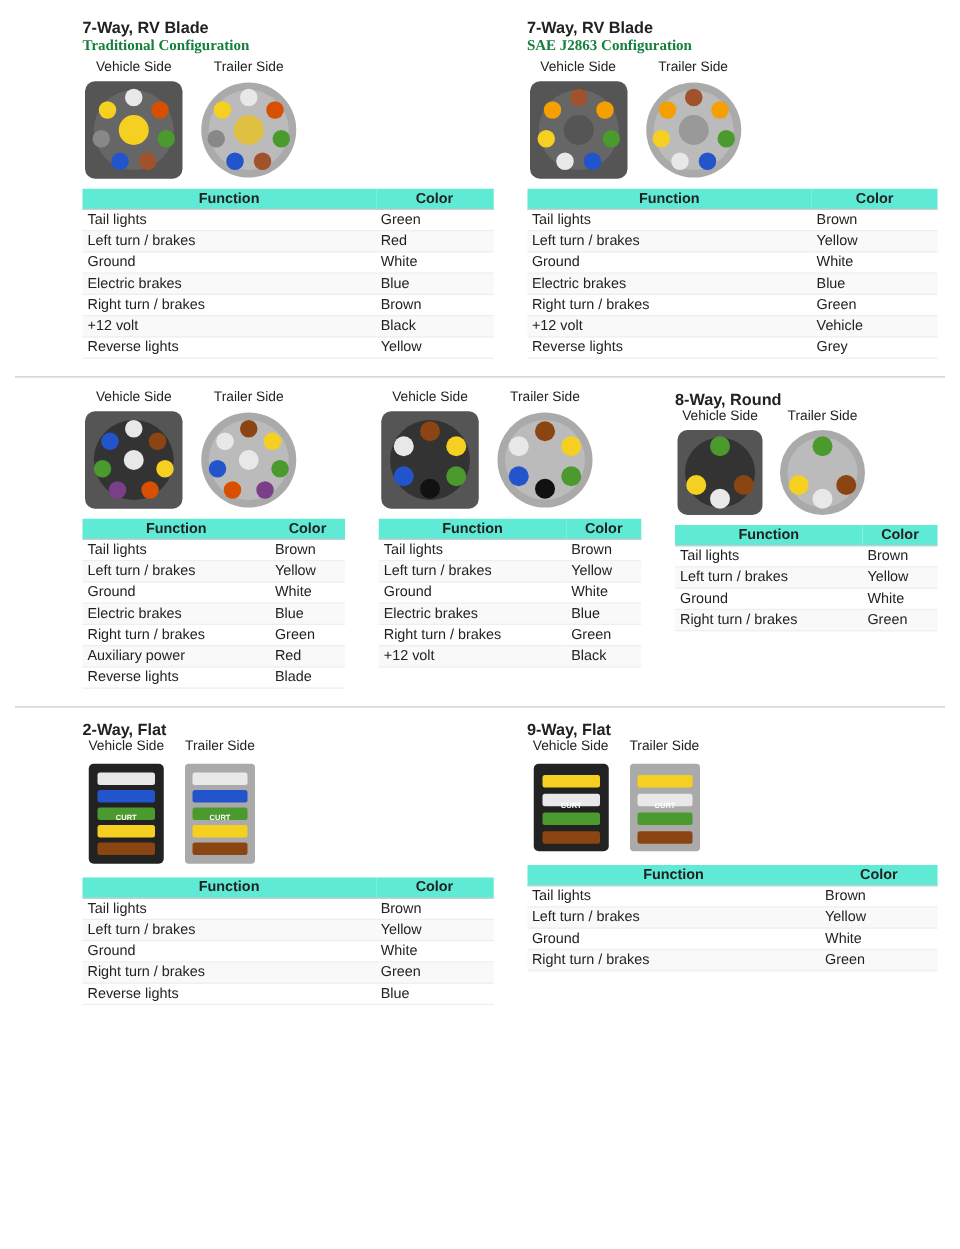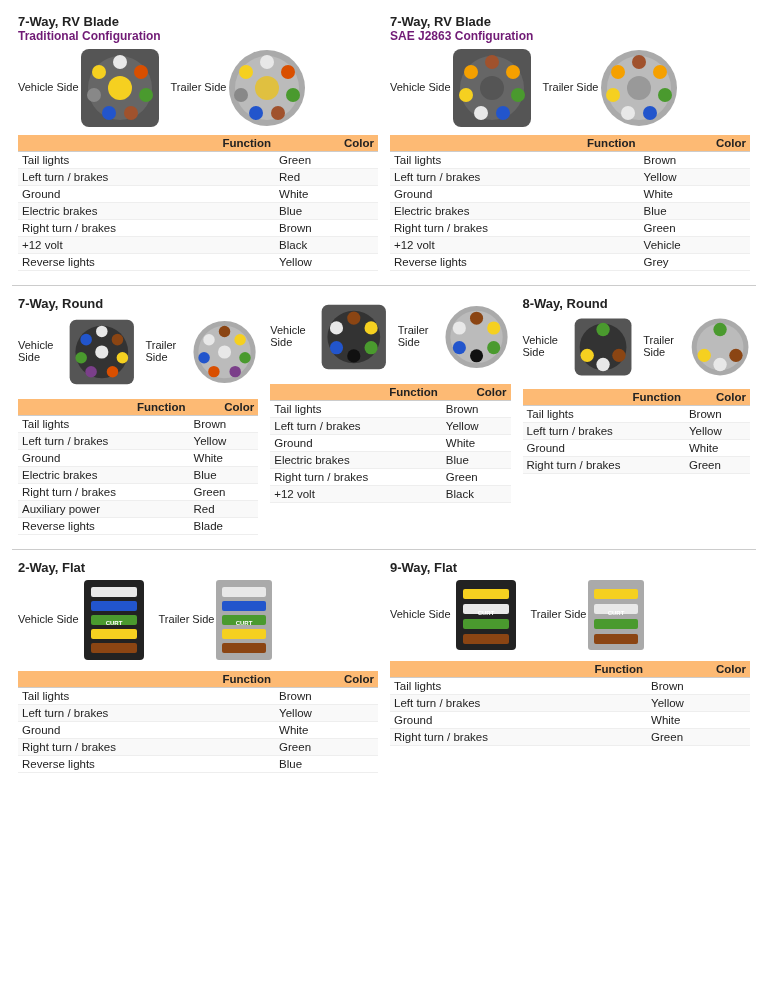--- a/index.html
+++ b/index.html
@@ -11,66 +11,67 @@
       width: 768px;
       min-height: 999px;
       padding: 10px 12px;
     }
     .page-wrapper {
       width: 100%;
     }
     .row {
       display: flex;
       flex-direction: row;
-      gap: 0;
+      gap: 15px;
       margin-bottom: 10px;
+      margin-left: 48px;
     }
     .connector-block {
       flex: 1;
       padding: 4px 6px;
     }
     .block-title {
       font-weight: bold;
       font-size: 13px;
       margin-bottom: 0;
     }
     .block-subtitle {
       font-weight: bold;
       font-size: 12px;
       margin-bottom: 4px;
     }
-    .green { color: #701a75; }
+    .green { color: #15803d; font-family: Liberation Serif, serif; }
     .diagrams {
       display: flex;
       flex-direction: row;
       gap: 10px;
       margin-bottom: 6px;
       align-items: flex-start;
     }
     .diagram-group {
       display: flex;
-      flex-direction: row;
+      flex-direction: column;
       align-items: center;
     }
     .diagram-label {
       font-size: 11px;
       margin-bottom: 3px;
       font-weight: normal;
     }
     table {
       width: 100%;
       border-collapse: collapse;
       font-size: 11.5px;
     }
     table th {
-      text-align: right;
+      text-align: center;
       font-weight: bold;
       padding: 2px 4px;
       border-bottom: 1px solid #ccc;
-      background: #fdba74;
+      background: #5eead4;
     }
     table td {
       padding: 2px 4px;
       border-bottom: 1px solid #eee;
     }
     table tr:nth-child(even) td {
       background: #f9f9f9;
     }
     .divider-h {
       border: none;
@@ -236,21 +237,20 @@
           </tbody>
       </table>
     </div>
   </div>
 
   <hr class="divider-h">
 
   <div class="row">
 
     <div class="connector-block">
-      <div class="block-title">7-Way, Round</div>
       <div class="diagrams">
         <div class="diagram-group">
           <div class="diagram-label">Vehicle Side</div>
           <svg width="82" height="82" viewBox="0 0 82 82">
             <rect x="2" y="2" width="78" height="78" rx="8" ry="8" fill="#555"></rect>
             <circle cx="41" cy="41" r="32" fill="#333"></circle>
             <circle cx="41" cy="41" r="8" fill="#e8e8e8"></circle>
             <circle cx="41" cy="16" r="7" fill="#e8e8e8"></circle>
             <circle cx="60" cy="26" r="7" fill="#8B4513"></circle>
             <circle cx="66" cy="48" r="7" fill="#f5d020"></circle>

